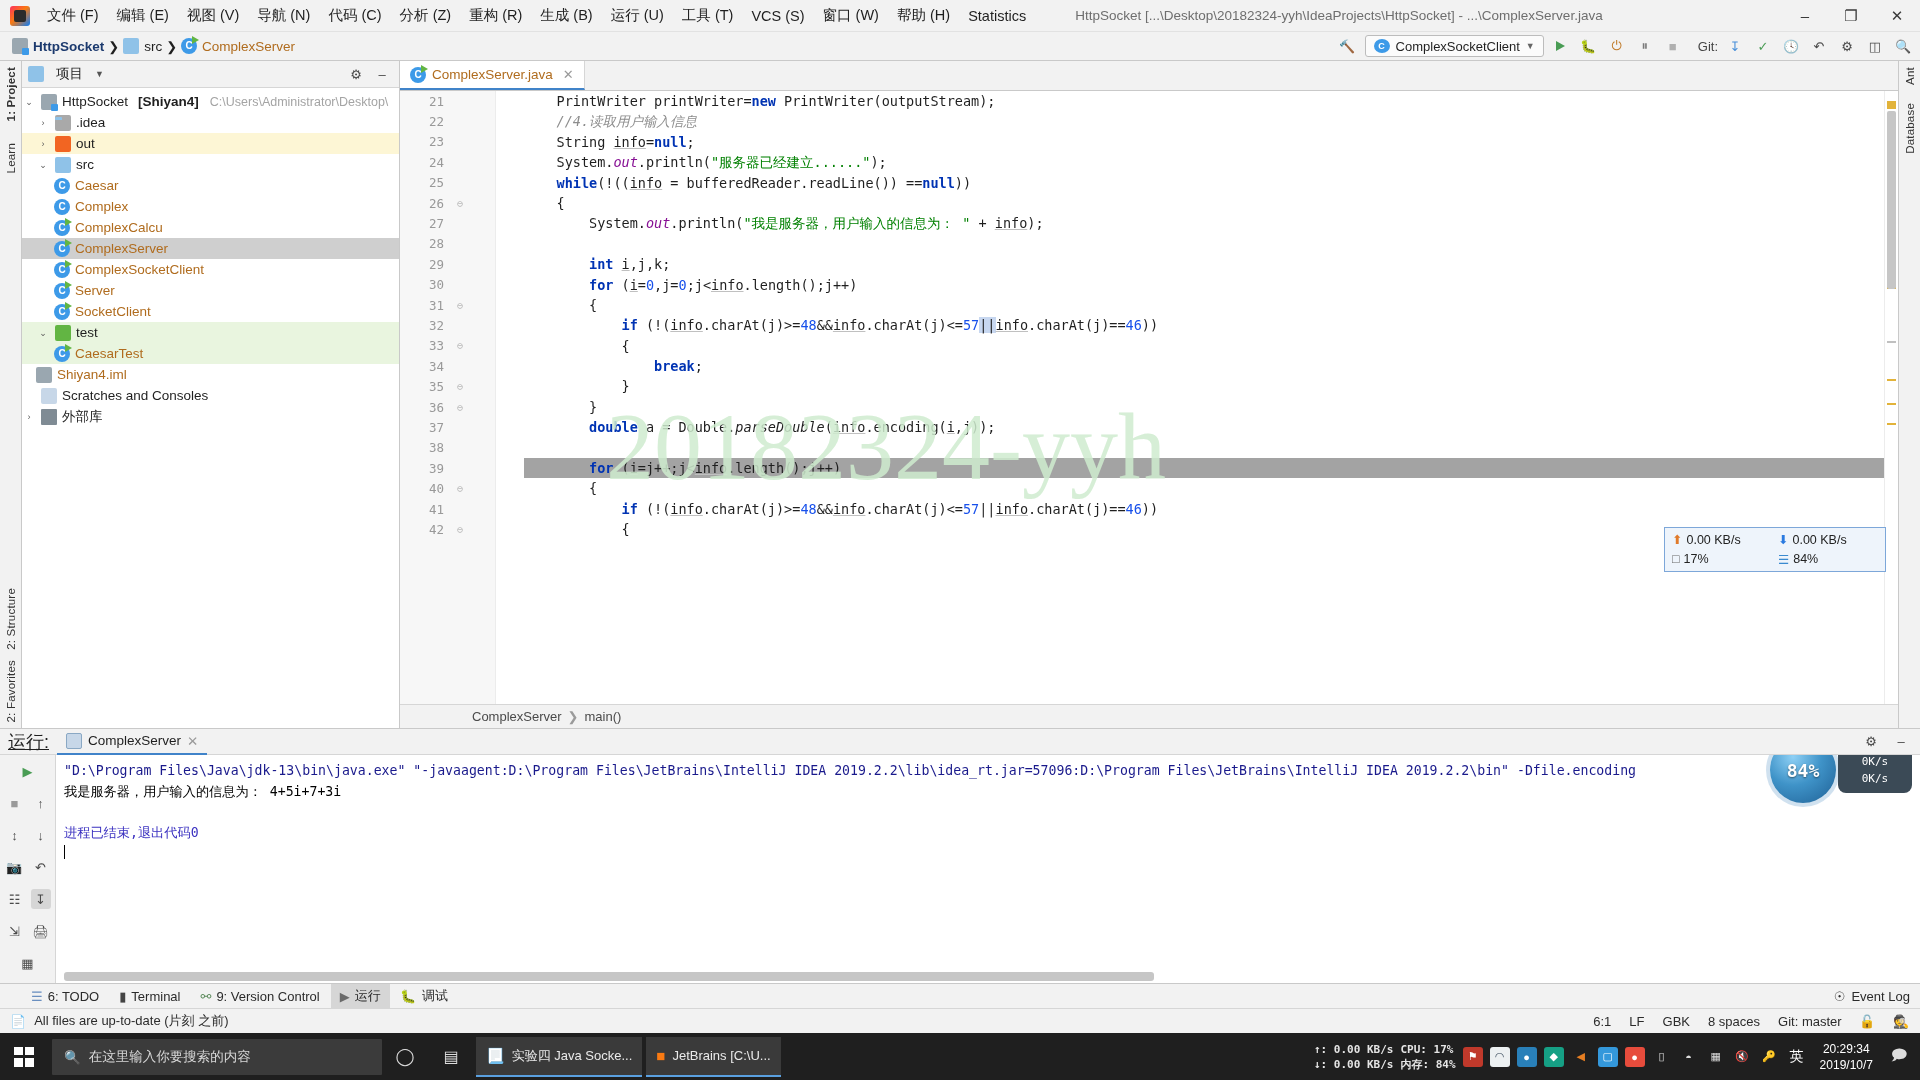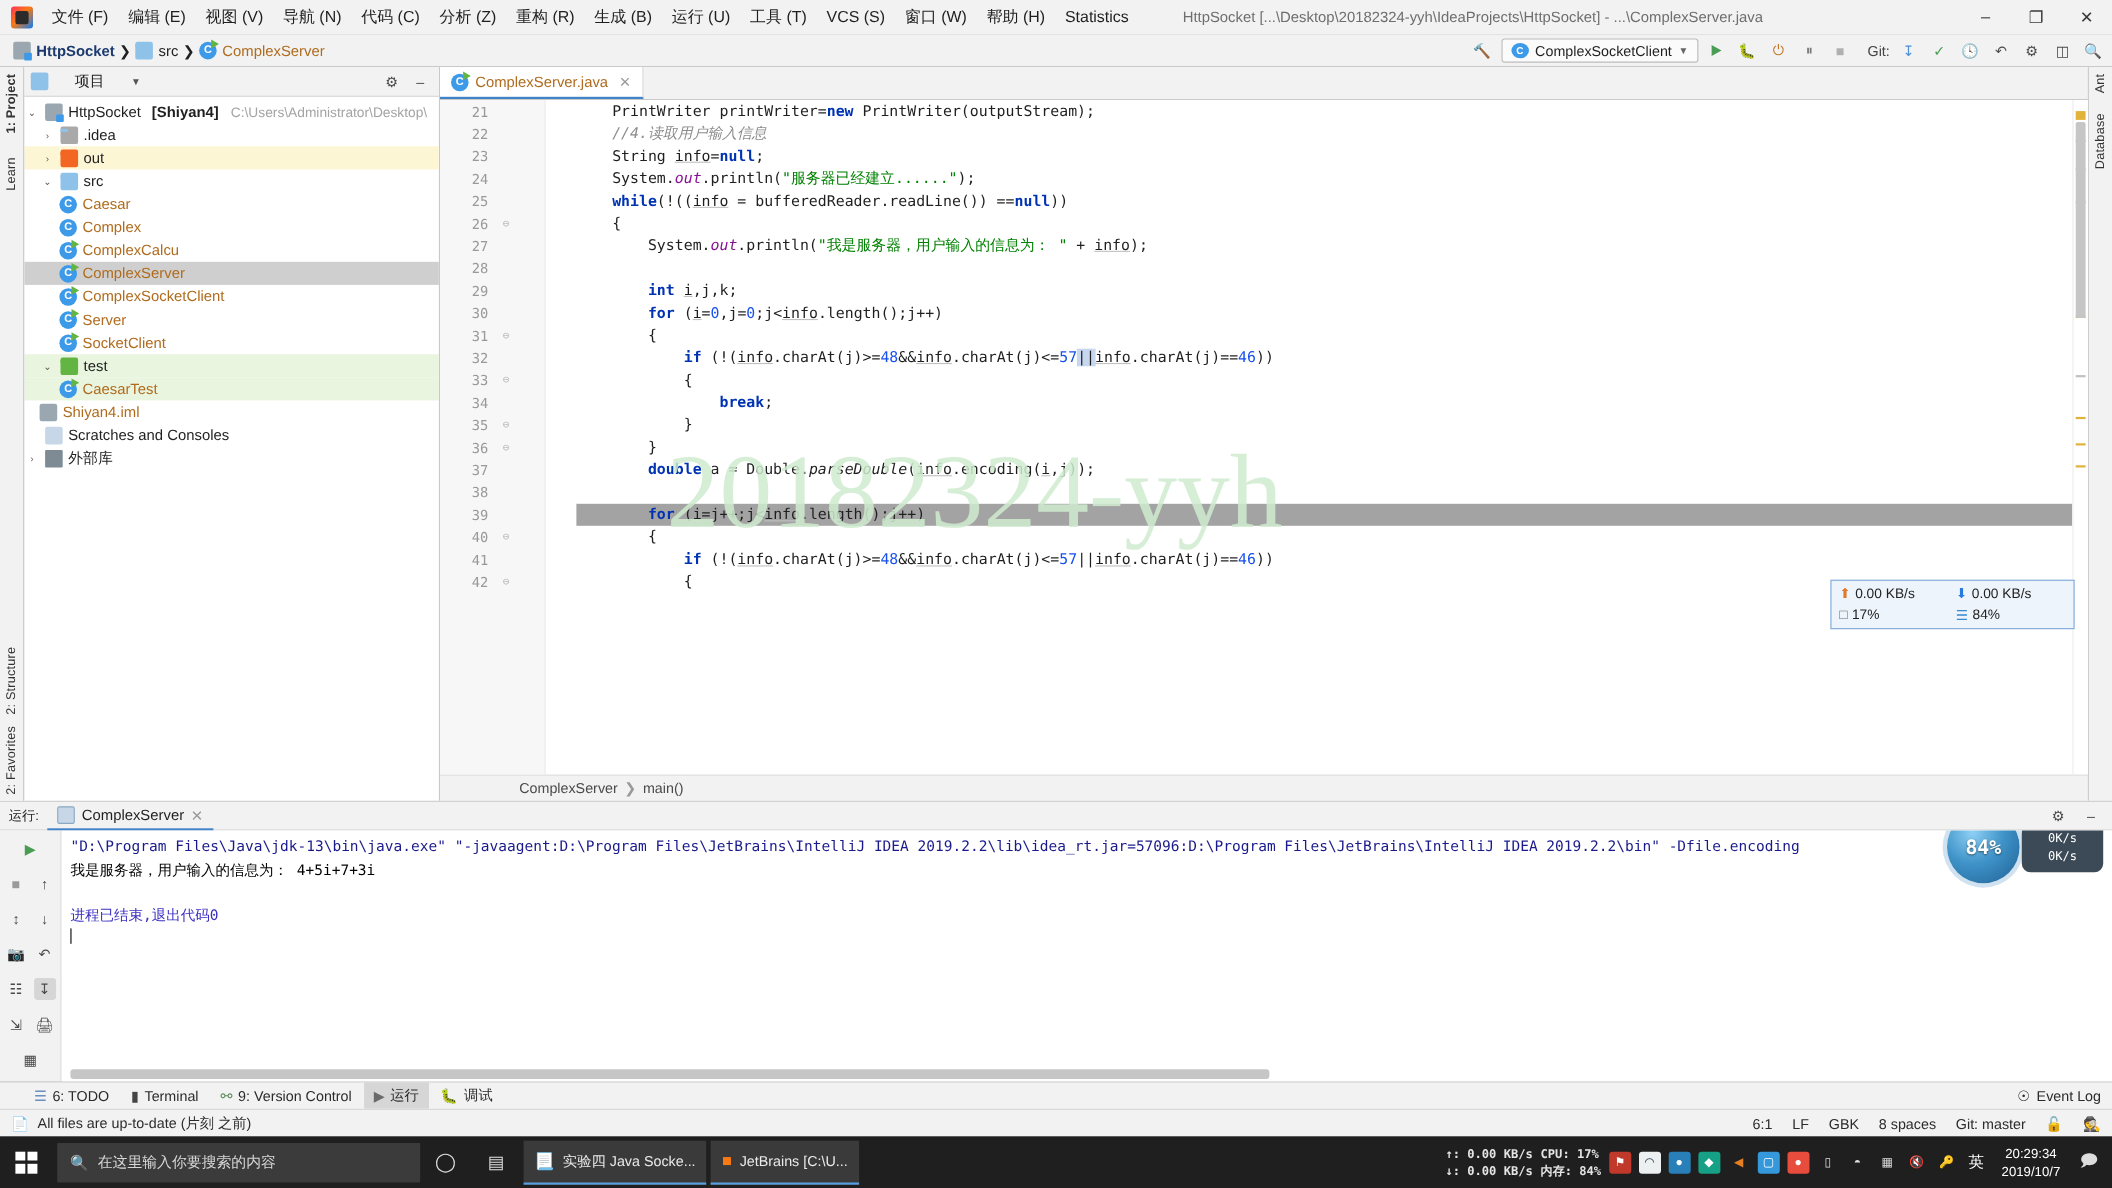--- a/index.html
+++ b/index.html
@@ -72,21 +72,21 @@
   .vtab.active { font-weight:bold; }
   .left-strip-bottom { position:absolute; bottom:6px; display:flex; flex-direction:column; gap:10px; align-items:center; }
 
   
   .project-panel {
     width:378px; background:#ffffff; border-right:1px solid #c9c9c9;
     display:flex; flex-direction:column; flex:0 0 378px; min-height:0;
   }
   .pp-head {
     height:27px; background:#f2f2f2; display:flex; align-items:center; padding:0 6px;
-    border-bottom:1px solid #d6d6d6; gap:24px; flex:0 0 27px;
+    border-bottom:1px solid #d6d6d6; gap:12px; flex:0 0 27px;
   }
   .pp-title { font-size:13.5px; }
   .pp-head-right { margin-left:auto; display:flex; gap:4px; align-items:center; }
   .tree { flex:1; overflow:hidden; padding-top:3px; font-size:13.5px; }
   .tnode { height:21px; display:flex; align-items:center; gap:5px; white-space:nowrap; padding-right:4px; }
   .tnode.sel { background:#cfcfcf; }
   .tnode.hl-yellow { background:#fdf6d5; }
   .tnode.hl-green { background:#e9f5df; }
   .arrow { width:14px; text-align:center; font-size:9px; color:#5a5a5a; flex:0 0 14px; }
   .ico { width:16px; height:16px; flex:0 0 16px; position:relative; display:inline-block; }
@@ -171,21 +171,21 @@
   .netwidget {
     position:absolute; right:34px; top:527px; width:222px; height:45px;
     background:#eef4fb; border:1px solid #7da7d9; font-size:12.5px; color:#222;
     display:flex; flex-wrap:wrap; align-items:center; padding:3px 7px; gap:2px 10px; z-index:40;
   }
   .netrow { width:96px; display:flex; align-items:center; gap:4px; }
 
   
   .runpanel { height:255px; background:#fff; border-top:1px solid #c9c9c9; display:flex; flex-direction:column; flex:0 0 255px; }
   .run-head { height:26px; background:#f2f2f2; display:flex; align-items:center; border-bottom:1px solid #d6d6d6; padding-left:8px; gap:8px; flex:0 0 26px; }
-  .run-title { font-size:12px; }
+  .run-title { font-size:18px;text-decoration:underline; }
   .run-tab { display:flex; align-items:center; gap:6px; padding:0 9px; height:26px;
              border-bottom:2px solid #4083c9; font-size:13.5px; }
   .run-head-right { margin-left:auto; display:flex; align-items:center; gap:8px; padding-right:8px; }
   .run-body { flex:1; display:flex; min-height:0; }
   .run-side {
     width:56px; background:#f2f2f2; border-right:1px solid #d6d6d6; display:flex;
     flex-direction:column; align-items:center; padding-top:6px; gap:12px; flex:0 0 56px;
   }
   .rs-col { display:flex; gap:6px; }
   .rs-ico { width:20px; height:20px; display:flex; align-items:center; justify-content:center;

